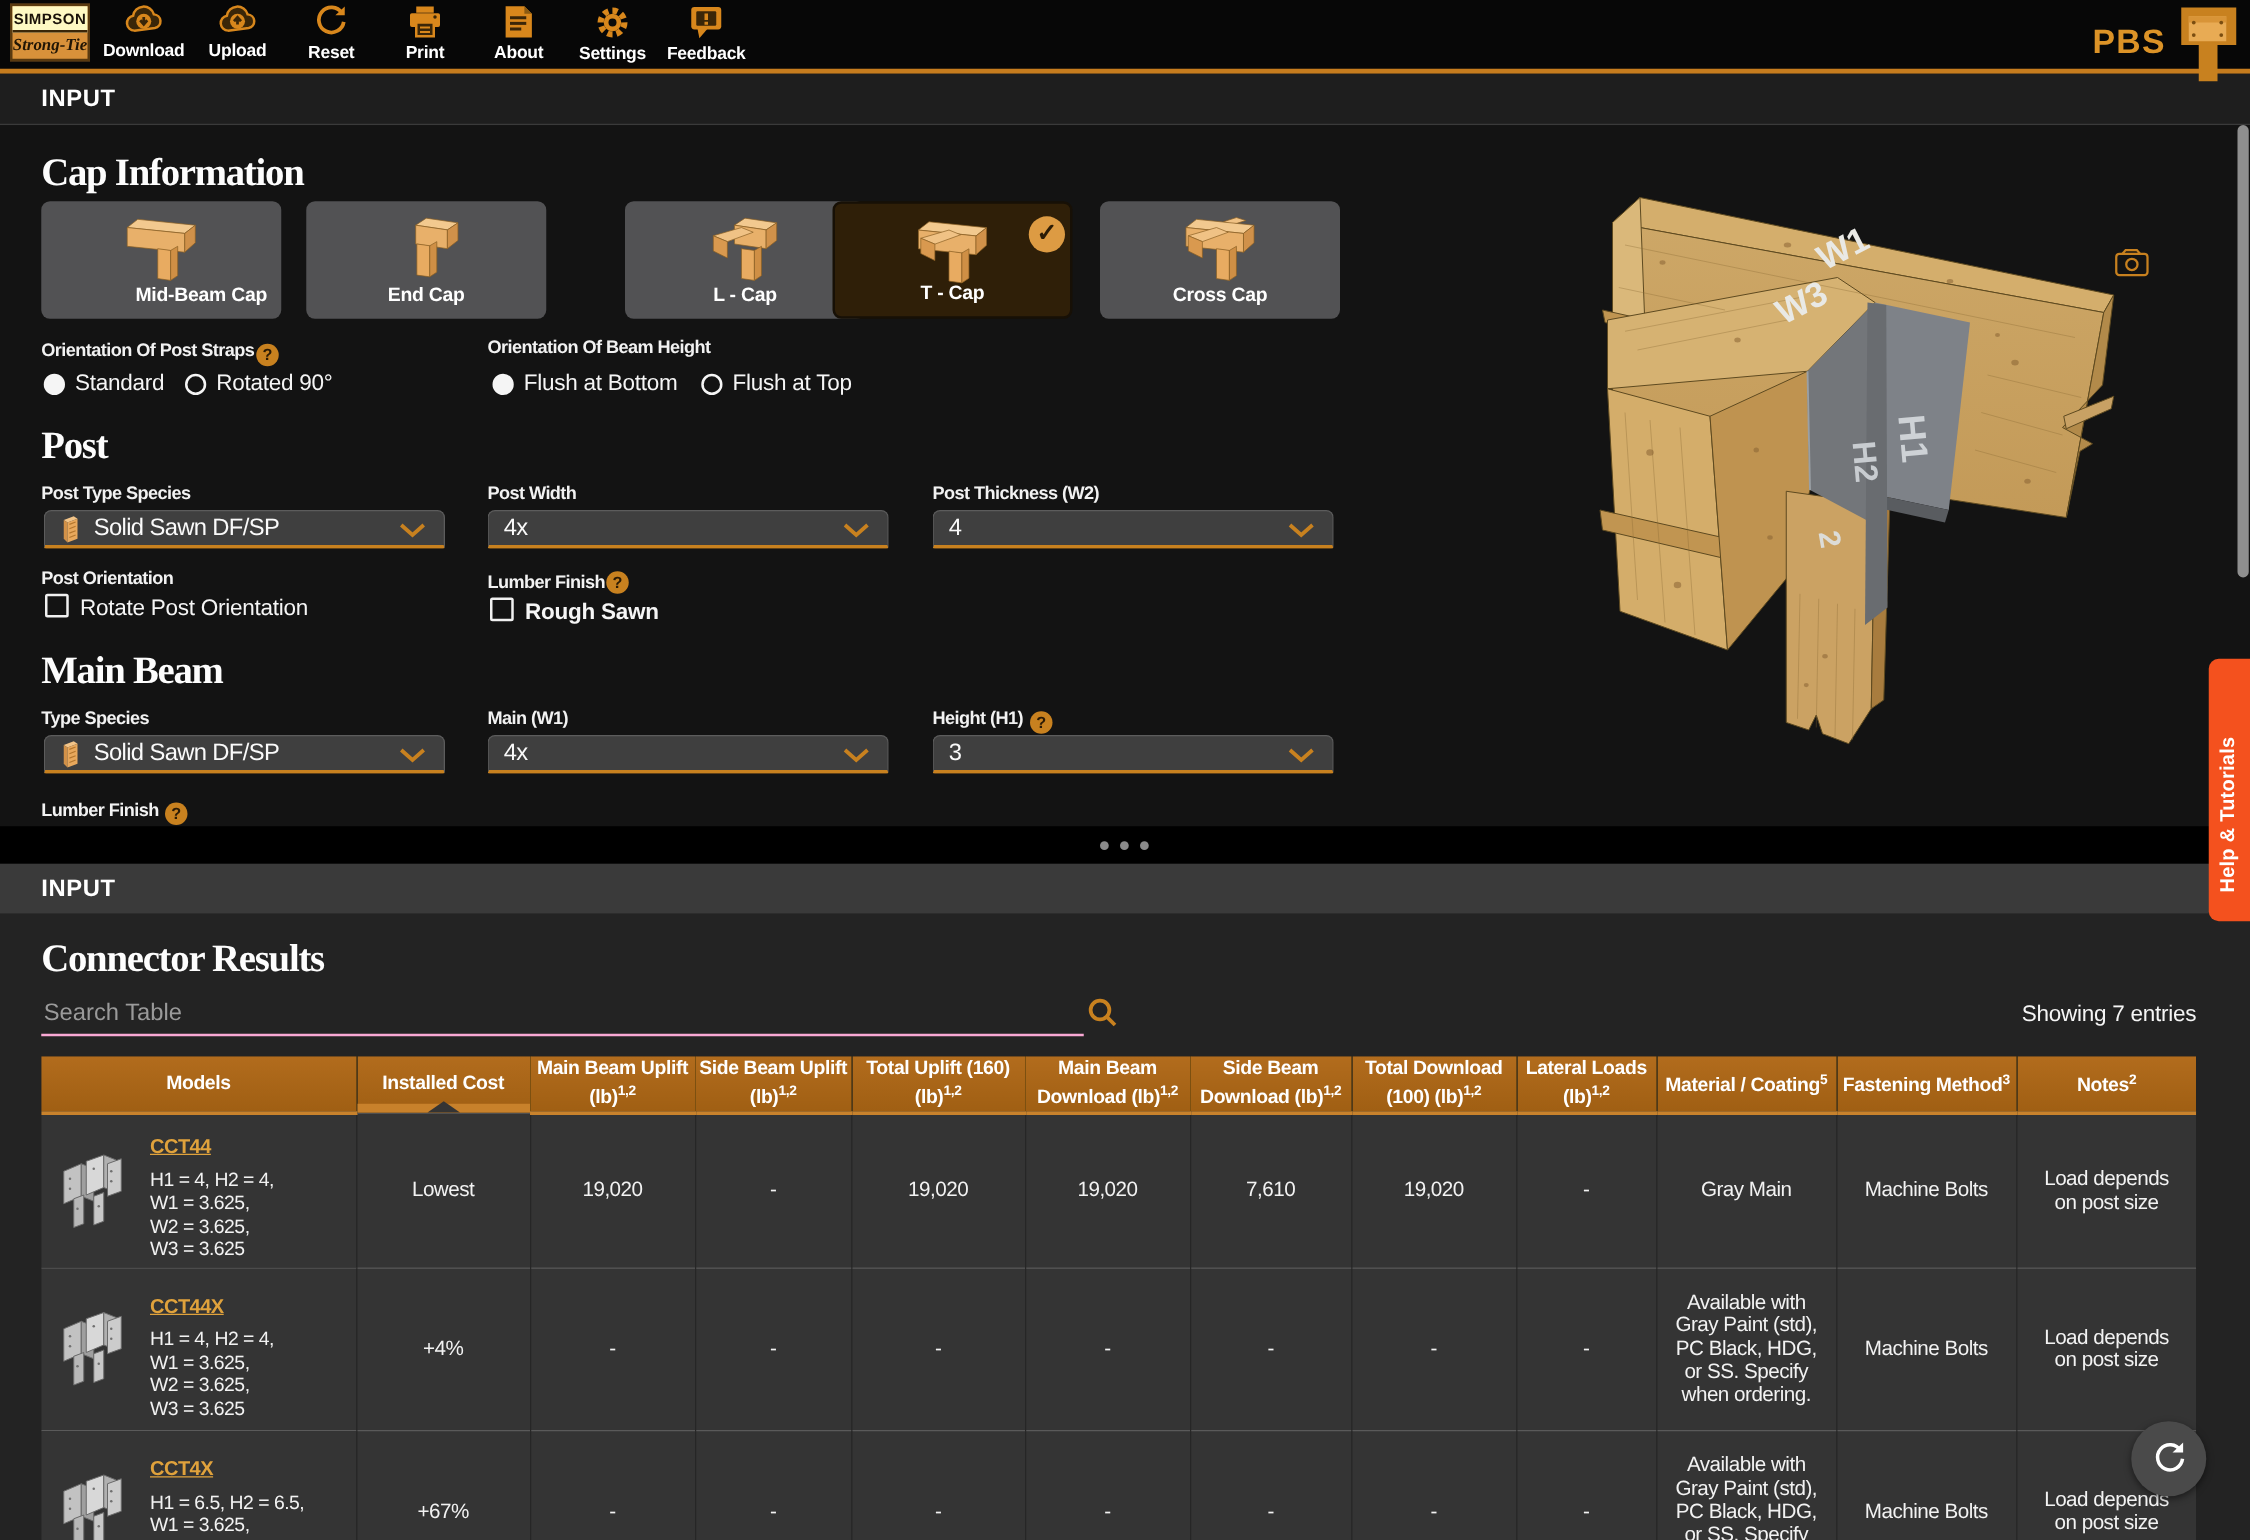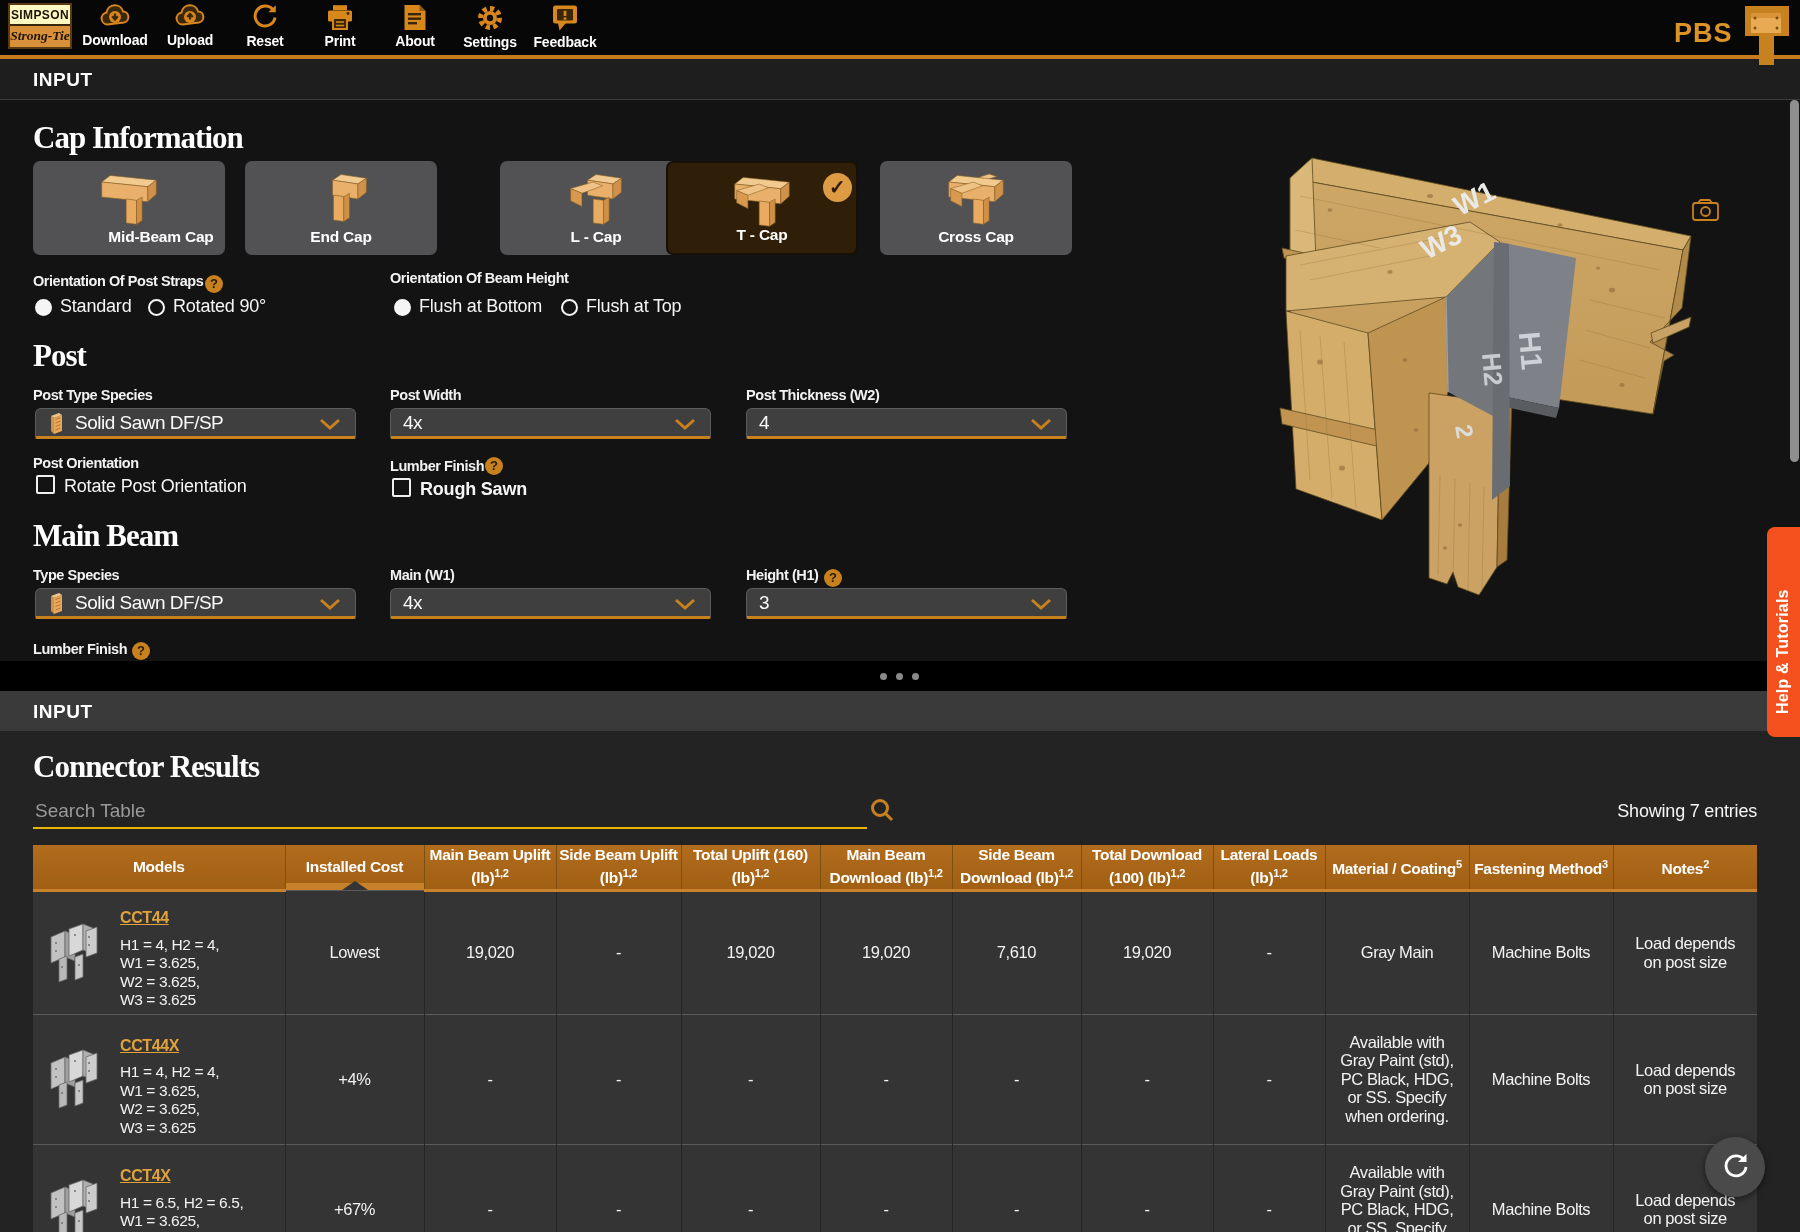--- a/index.html
+++ b/index.html
@@ -41,21 +41,21 @@
   .dd .val { position:absolute; top:3px; color:#fafafa; font-size:19px; letter-spacing:-0.5px;}
   .dd svg.chev { position:absolute; right:14px; top:9px; }
   .woodic { position:absolute; left:9px; top:3px; }
   
   #strip { position:absolute; left:0; top:661px; width:1800px; height:30px; background:#000; }
   .dot { position:absolute; top:673px; width:7px; height:7px; border-radius:50%; background:#8a8a8a; }
   
   #outputbar { position:absolute; left:0; top:691px; width:1800px; height:40px; background:#3a3a3a; }
   #outputbody { position:absolute; left:0; top:731px; width:1800px; height:501px; background:#232323; }
   
-  #search { position:absolute; left:33px; top:795px; width:834px; height:34px; border-bottom:2px solid #eab308; }
+  #search { position:absolute; left:33px; top:795px; width:834px; height:34px; border-bottom:2px solid #f9a8d4; }
   #search .ph { position:absolute; left:2px; top:5px; color:#9a9a9a; font-size:19px; }
   #showing { position:absolute; top:801px; right:43px; color:#f5f5f5; font-size:18px; letter-spacing:-0.2px;}
   
   #tablewrap { position:absolute; left:33px; top:845px; width:1724px; height:387px; overflow:hidden; }
   table { border-collapse:collapse; table-layout:fixed; width:1724px; }
   thead th { background:linear-gradient(#b26c1d,#a05f13); color:#fff; font-weight:bold; font-size:15.5px; height:45px; text-align:center; vertical-align:middle; border-right:1px solid #7c5010; border-bottom:3px solid #c8822c; position:relative; line-height:18px; letter-spacing:-0.3px; padding:0 2px;}
   thead th:last-child { border-right:none; }
   sup { font-size:11px; }
   tbody td { background:#343434; border-right:1px solid #262626; border-top:1px solid #5a5a5a; color:#f2f2f2; font-size:16.5px; text-align:center; vertical-align:middle; line-height:18.5px; letter-spacing:-0.4px; padding:0 4px;}
   tbody td:last-child { border-right:none; }

